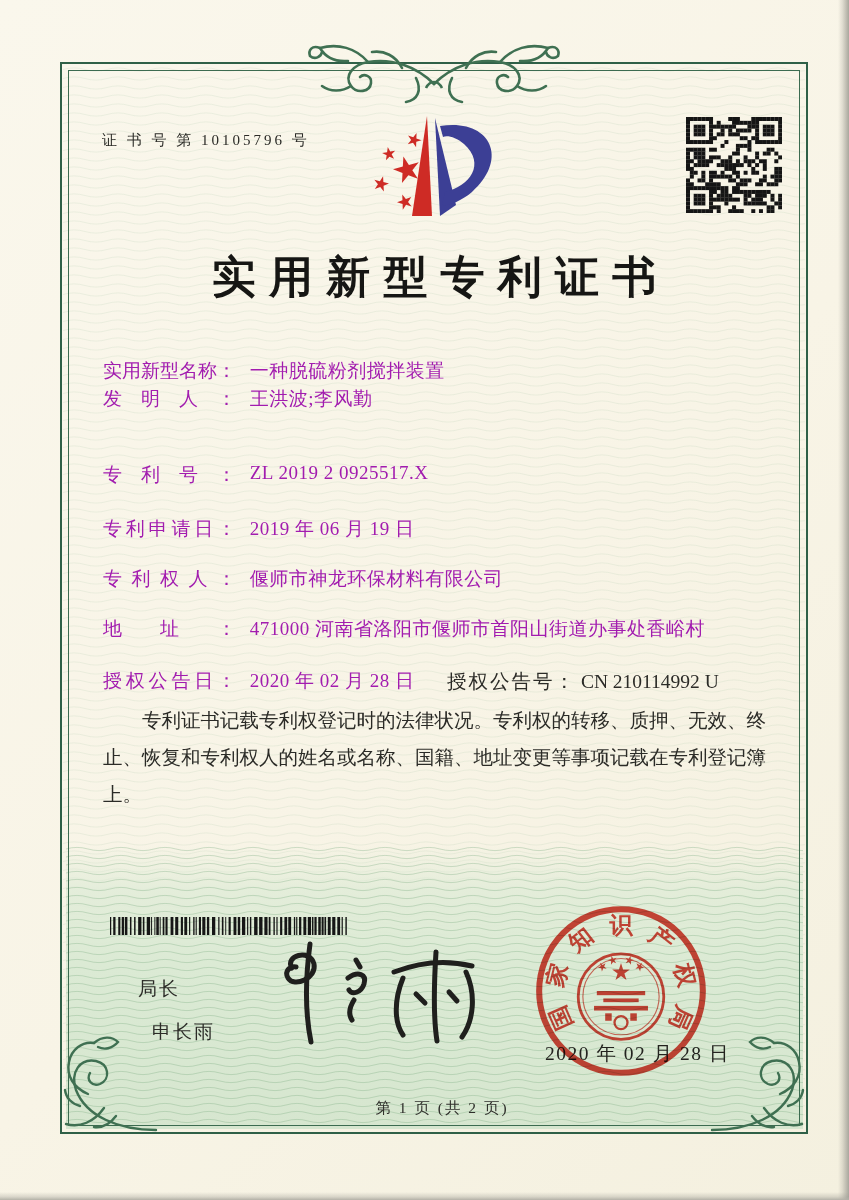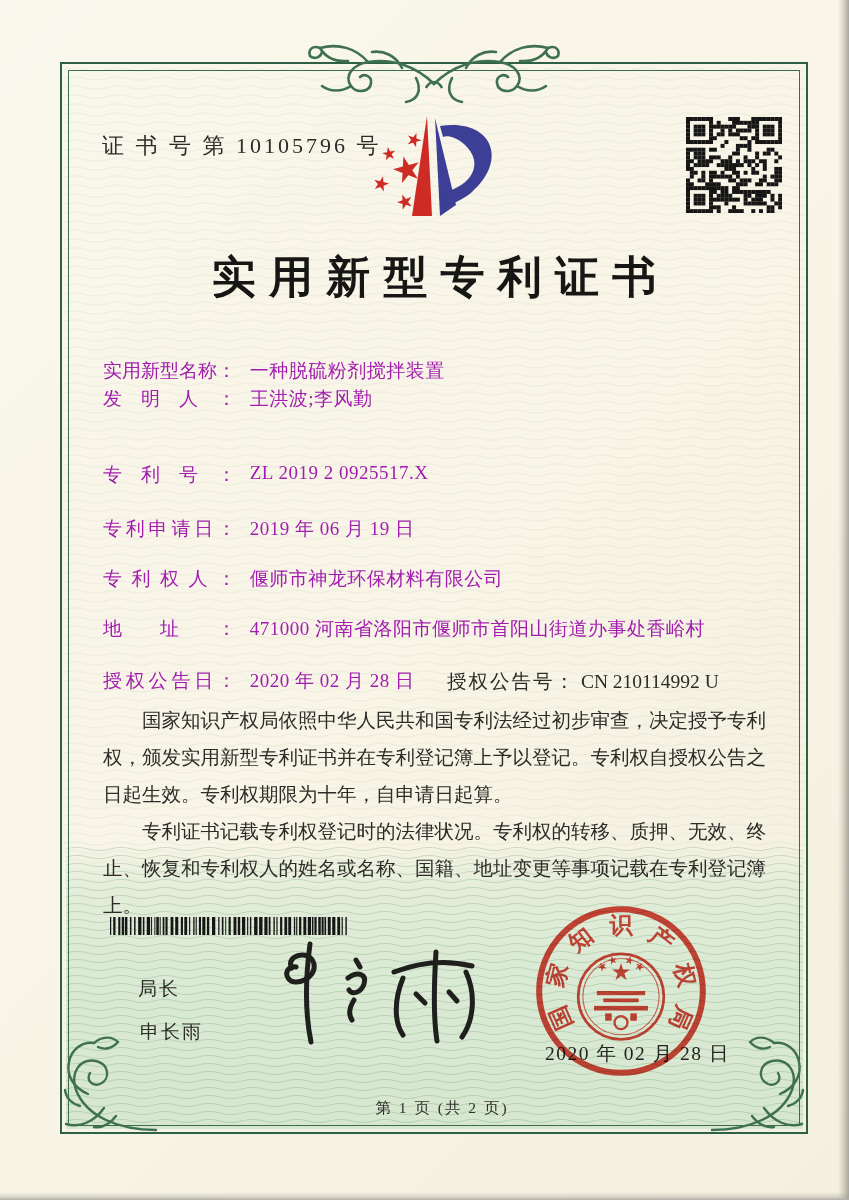--- a/index.html
+++ b/index.html
@@ -14,39 +14,39 @@
   .scan-edge-bottom{position:absolute;left:0;bottom:0;width:100%;height:8px;
     background:linear-gradient(180deg,rgba(150,148,140,0) 0%,rgba(160,158,150,.35) 60%,#b3b1a7 100%);}
   .frame-outer{position:absolute;left:60px;top:62px;width:748px;height:1072px;
     border:2.5px solid #2f6047;box-sizing:border-box;}
   .frame-inner{position:absolute;left:6px;top:6px;right:6px;bottom:6px;border:1px solid #3c6b50;}
   .waves-svg{position:absolute;left:63px;top:65px;pointer-events:none;}
   .green-zone{position:absolute;left:66px;top:845px;width:737px;height:284px;
     background:linear-gradient(180deg,rgba(221,235,214,0) 0%,rgba(221,235,214,.75) 16%,#dbead4 42%,#d6e6cf 100%);}
   .green-waves{position:absolute;left:66px;top:845px;pointer-events:none;}
 
-  .cert-no{position:absolute;left:102px;top:131px;font-size:22px;letter-spacing:3px;color:#2b2b27;}
+  .cert-no{position:absolute;left:102px;top:131px;font-size:15px;letter-spacing:3px;color:#2b2b27;}
   .logo-box{position:absolute;left:350px;top:110px;width:160px;height:126px;}
   .qr-box{position:absolute;left:686px;top:117px;width:96px;height:96px;}
   .doc-title{position:absolute;left:60px;top:248px;width:748px;text-align:center;
     font-size:44px;font-weight:700;color:#161614;letter-spacing:.3em;text-indent:.3em;}
 
   .field-row{position:absolute;left:103px;width:662px;font-size:19px;color:#a21caf;white-space:nowrap;}
   .field-label{display:inline-block;width:133px;text-align:justify;text-align-last:justify;vertical-align:top;}
   .field-value{display:inline-block;margin-left:9px;letter-spacing:.5px;}
   .grant-pub{position:absolute;left:447px;font-size:19.5px;color:#2b2b27;white-space:nowrap;}
   .grant-pub .lbl{letter-spacing:2px;text-align:right;}
 
   .body-text{position:absolute;left:103px;top:702px;width:663px;font-size:19.5px;
     color:#2b2b27;line-height:37px;text-align:justify;}
   .body-text p{margin:0;text-indent:2em;}
 
   .barcode-box{position:absolute;left:110px;top:917px;width:238px;height:18px;}
   .officer-title{position:absolute;left:138px;top:976px;font-size:19px;color:#2b2b27;letter-spacing:2px;}
-  .officer-name{position:absolute;left:140px;top:1019px;font-size:19px;color:#2b2b27;letter-spacing:2px;}
+  .officer-name{position:absolute;left:152px;top:1019px;font-size:19px;color:#2b2b27;letter-spacing:2px;}
   .signature-box{position:absolute;left:248px;top:938px;width:232px;height:116px;}
   .seal-box{position:absolute;left:528px;top:898px;width:186px;height:186px;opacity:.92;mix-blend-mode:multiply;}
   .seal-date{position:absolute;left:545px;top:1040px;font-size:19.5px;color:#23231f;letter-spacing:1.5px;white-space:nowrap;}
   .page-info{position:absolute;left:60px;top:1098px;width:748px;text-align:center;
     font-size:15.5px;color:#2e2e2a;letter-spacing:2px;margin-left:8px;}
   .back-note{position:absolute;left:0;top:1156px;width:849px;text-align:center;
     font-size:16.5px;color:#3a3a33;letter-spacing:3px;margin-top:44px;}
 
   .ornament-top{position:absolute;left:306px;top:38px;width:256px;height:72px;}
   .ornament-bl{position:absolute;left:58px;top:1032px;width:102px;height:104px;}
@@ -636,21 +636,20 @@
 <div class="field-row" style="top:668px">
   <span class="field-label">授权公告日：</span>
   <span class="field-value">2020 年 02 月 28 日</span>
 </div>
 <div class="grant-pub" style="top:668px">
   <span class="lbl">授权公告号：</span>
   <span>CN 210114992 U</span>
 </div>
 
 <div class="body-text">
-  <p>国家知识产权局依照中华人民共和国专利法经过初步审查，决定授予专利权，颁发实用新型专利证书并在专利登记簿上予以登记。专利权自授权公告之日起生效。专利权期限为十年，自申请日起算。</p>
   <p>专利证书记载专利权登记时的法律状况。专利权的转移、质押、无效、终止、恢复和专利权人的姓名或名称、国籍、地址变更等事项记载在专利登记簿上。</p>
 </div>
 
 <svg class="barcode-box" id="barcode" viewBox="0 0 238 18" preserveAspectRatio="none">
     <rect x="0.00" y="0" width="1.23" height="18" fill="#161616"></rect>
     <rect x="3.22" y="0" width="2.28" height="18" fill="#161616"></rect>
     <rect x="8.26" y="0" width="2.09" height="18" fill="#161616"></rect>
     <rect x="11.73" y="0" width="2.24" height="18" fill="#161616"></rect>
     <rect x="14.81" y="0" width="2.59" height="18" fill="#161616"></rect>
     <rect x="19.94" y="0" width="1.51" height="18" fill="#161616"></rect>

